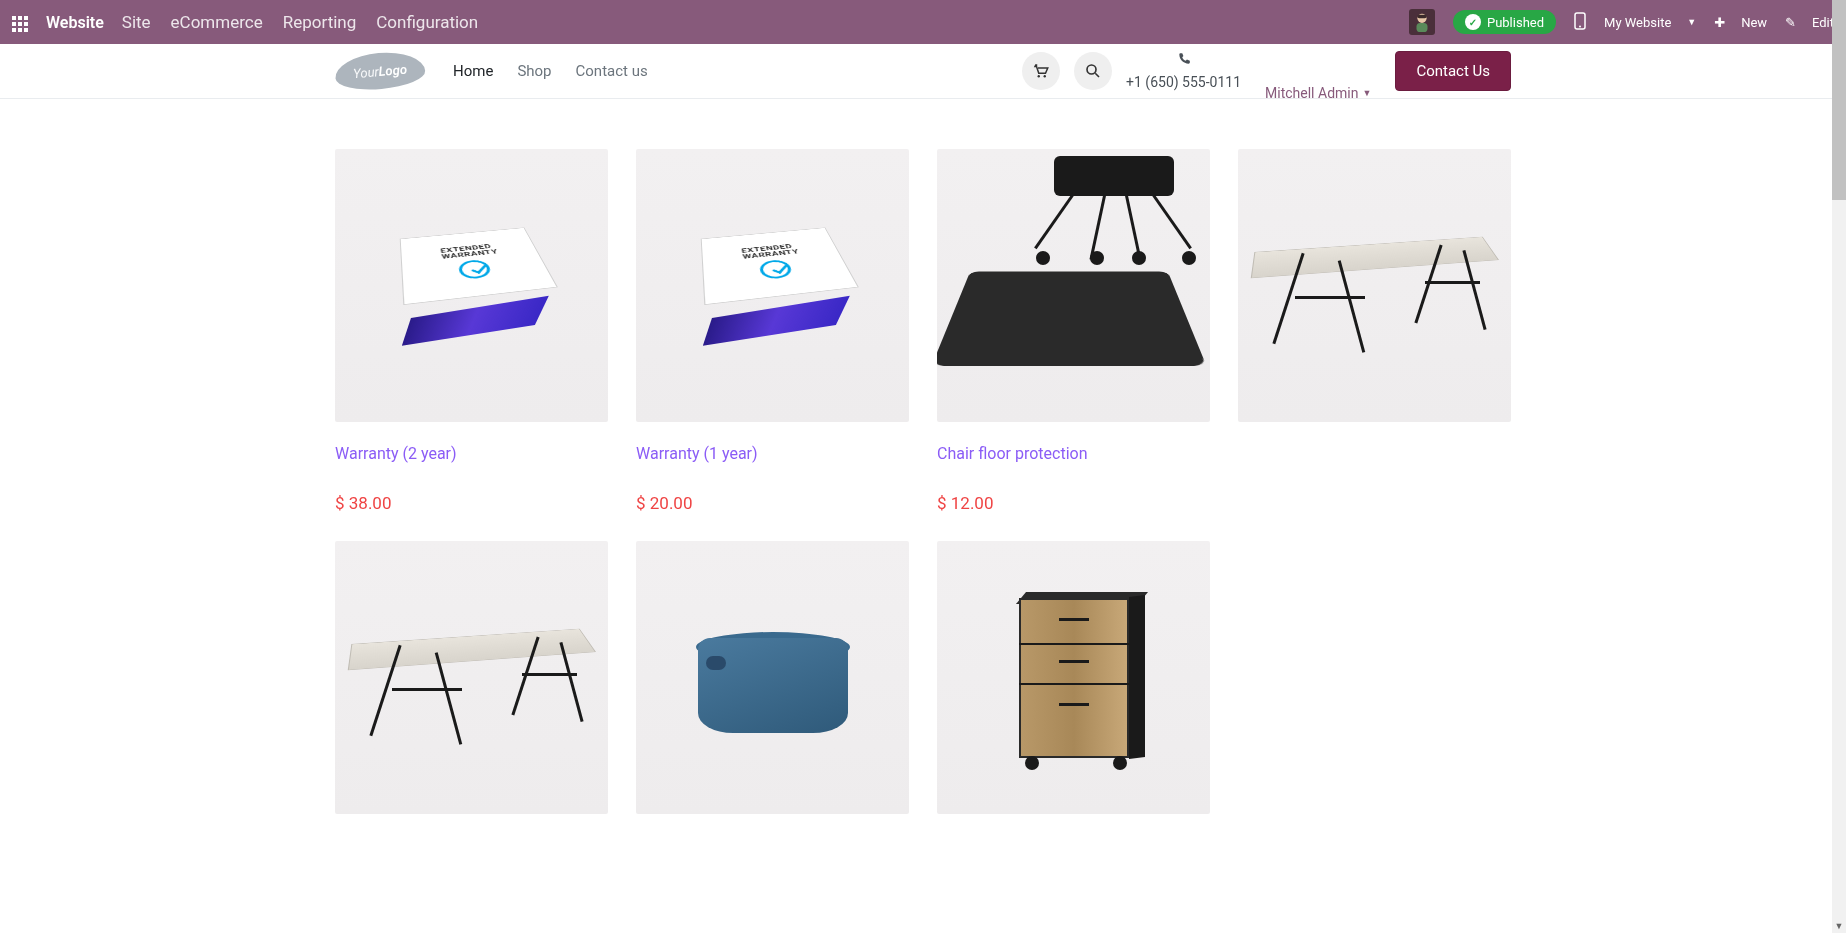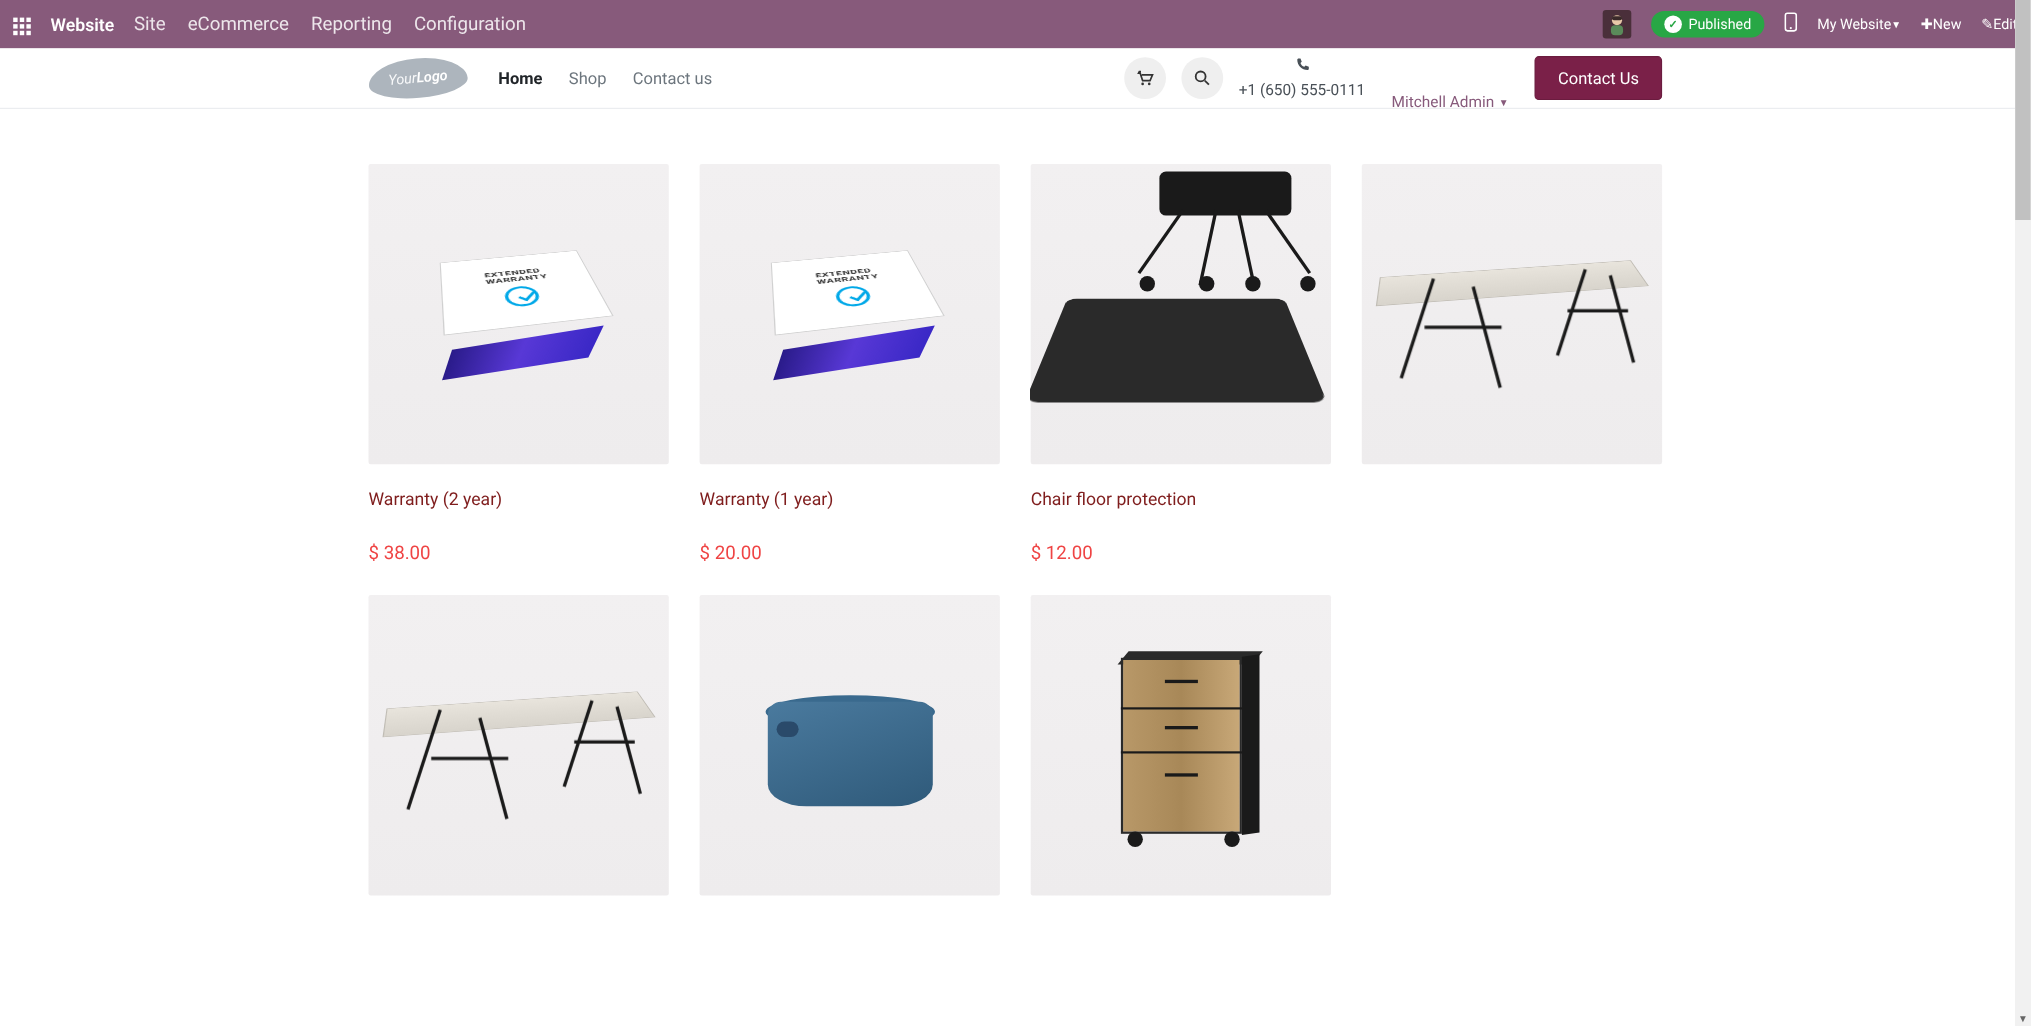--- a/index.html
+++ b/index.html
@@ -12,45 +12,45 @@
   .apps-icon span { background: #fff; width: 4px; height: 4px; }
   .topbar-title { font-weight: 600; font-size: 16px; }
   .topbar-menu { display: flex; gap: 20px; }
   .topbar-menu a { color: rgba(255,255,255,0.85); text-decoration: none; cursor: pointer; font-size: 17px; }
   .topbar-right { margin-left: auto; display: flex; align-items: center; gap: 18px; }
   .avatar { width: 26px; height: 26px; border-radius: 3px; background: #4a2f3a; display: flex; align-items: center; justify-content: center; }
   .avatar svg { width: 22px; height: 22px; }
   .published { background: #28a745; border-radius: 14px; padding: 4px 12px; display: flex; align-items: center; gap: 6px; font-size: 13px; cursor: pointer; }
   .published-check { width: 16px; height: 16px; border-radius: 50%; background: #fff; color: #28a745; display: flex; align-items: center; justify-content: center; font-size: 10px; font-weight: bold; }
   .mobile-icon { cursor: pointer; }
-  .topbar-link { color: #fff; font-size: 13px; cursor: pointer; display: flex; align-items: center; gap: 0; }
+  .topbar-link { color: #fff; font-size: 13px; cursor: pointer; display: flex; align-items: center; gap: 16px; }
   .caret-down { font-size: 9px; }
   .plus-icon, .pencil-icon { font-size: 13px; }
 
   
   .site-header { border-bottom: 1px solid #e9ecef; background: #fff; }
   .site-header-inner { max-width: 1200px; margin: 0 auto; height: 54px; display: flex; align-items: center; padding: 0 12px; }
   .logo { width: 90px; height: 36px; background: #adb5bd; border-radius: 50% 50% 50% 50% / 60% 60% 40% 40%; transform: rotate(-5deg); display: flex; align-items: center; justify-content: center; color: #fff; font-size: 13px; font-style: italic; }
   .logo .your { color: #f8f9fa; font-weight: 400; }
   .logo .logo-text { color: #fff; font-weight: 600; }
   .site-nav { display: flex; gap: 24px; margin-left: 28px; font-size: 15px; }
   .site-nav a { color: #6c757d; text-decoration: none; cursor: pointer; }
-  .site-nav a.active { color: #212529; font-weight: 700; }
+  .site-nav a.active { color: #212529; font-weight: 400; }
   .site-header-right { margin-left: auto; display: flex; align-items: center; gap: 14px; }
   .icon-btn { width: 38px; height: 38px; border-radius: 50%; background: #efefef; display: flex; align-items: center; justify-content: center; cursor: pointer; }
   .phone-wrap { display: flex; align-items: center; gap: 8px; color: #495057; font-size: 14px; flex-direction: column; }
   .user-link { color: #875a7b; font-size: 14px; cursor: pointer; display: flex; align-items: center; gap: 4px; margin-left: 10px; margin-top: 44px; }
   .contact-btn { background: #7a2048; color: #fff; padding: 10px 20px; border-radius: 4px; font-size: 15px; cursor: pointer; margin-left: 10px; border: 1px solid #6b1c3f; }
 
   
   .content { max-width: 1200px; margin: 0 auto; padding: 50px 12px 30px; }
   .product-grid { display: grid; grid-template-columns: repeat(4, 1fr); gap: 28px; }
   .product-card { cursor: pointer; }
   .product-img { width: 100%; aspect-ratio: 1/1; background: linear-gradient(180deg, #f2f0f1 0%, #eeeced 100%); border-radius: 2px; display: flex; align-items: center; justify-content: center; overflow: hidden; position: relative; }
-  .product-title { margin-top: 22px; font-size: 16px; color: #7f1d1d; }
+  .product-title { margin-top: 22px; font-size: 16px; color: #8b5cf6; }
   .product-price { margin-top: 30px; font-size: 17px; font-weight: 400; color: #ef4444; }
 
   
   .warranty-box { width: 180px; height: 160px; position: relative; }
   .wb-top { position: absolute; top: 0; left: 50%; transform: translateX(-50%) perspective(400px) rotateX(55deg) rotateZ(-10deg); width: 140px; height: 110px; background: #fff; border: 1px solid #d0d0d0; display: flex; flex-direction: column; align-items: center; justify-content: center; font-size: 10px; font-weight: 700; color: #333; letter-spacing: 0.5px; }
   .wb-badge { width: 30px; height: 30px; border: 3px solid #00a8e8; border-radius: 50%; margin-top: 6px; position: relative; }
   .wb-badge::after { content: ""; position: absolute; top: 4px; left: 12px; width: 6px; height: 12px; border-right: 3px solid #00a8e8; border-bottom: 3px solid #00a8e8; transform: rotate(40deg); }
   .wb-side { position: absolute; bottom: 24px; left: 50%; transform: translateX(-50%) perspective(400px) rotateX(55deg) rotateZ(-10deg); width: 140px; height: 30px; background: linear-gradient(90deg, #2a1b8a 0%, #5838d6 50%, #3a28c6 100%); transform-origin: top; }
   .wb-side { transform: translateX(-45%) translateY(-5px) perspective(400px) rotateX(-25deg) rotateZ(-10deg) skewX(-30deg); }
 

